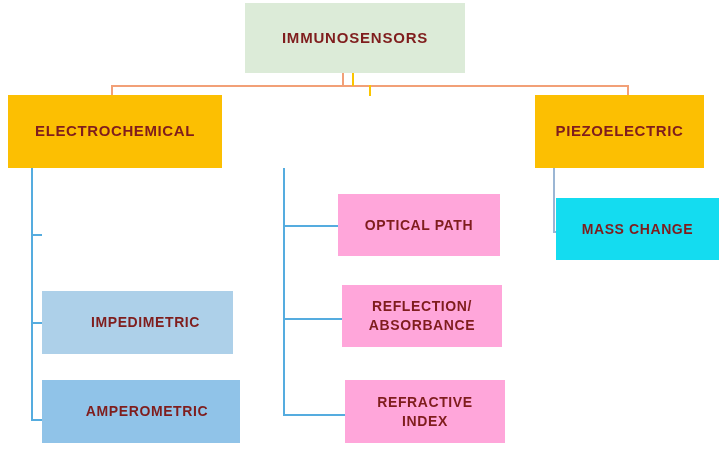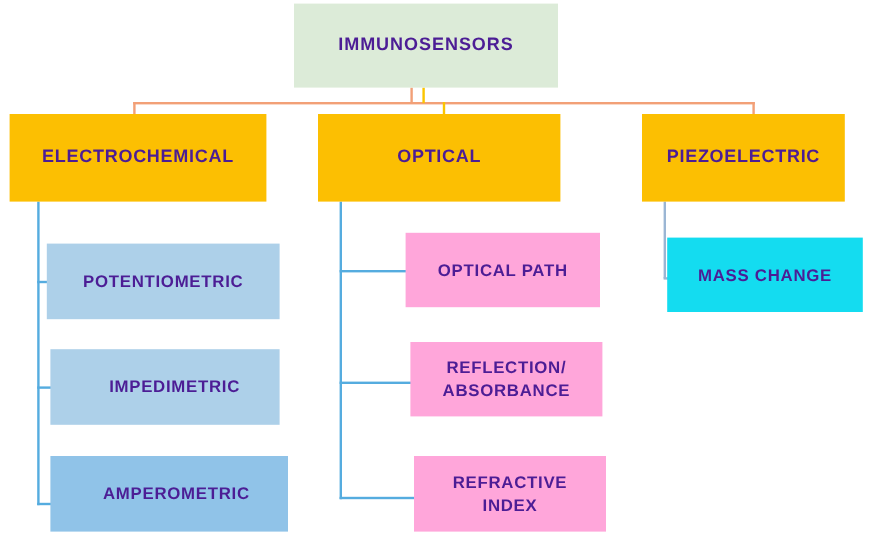--- a/index.html
+++ b/index.html
@@ -14,21 +14,21 @@
     background: #ffffff;
     font-family: "Liberation Sans", sans-serif;
     overflow: hidden;
   }
   .node {
     position: absolute;
     display: flex;
     align-items: center;
     justify-content: center;
     text-align: center;
-    color: #4c1d95;
+    color: #7f1d1d;
     font-weight: bold;
     letter-spacing: 0.6px;
     box-sizing: border-box;
     line-height: 1.35;
     z-index: 3;
   }
 
   
   .node.root {
     left: 245px;
@@ -115,30 +115,24 @@
   <div class="conn v steel" style="left:553px; top:168px; height:64px;"></div>
   <div class="conn h steel" style="left:553px; top:231px; width:8px;"></div>
 
   <div class="node root">
     <span>IMMUNOSENSORS</span>
   </div>
 
   <div class="node lvl1 n-electrochemical">
     <span>ELECTROCHEMICAL</span>
   </div>
-  <div class="node lvl1 n-optical">
-    <span>OPTICAL</span>
-  </div>
   <div class="node lvl1 n-piezoelectric">
     <span>PIEZOELECTRIC</span>
   </div>
 
-  <div class="node blue n-potentiometric">
-    <span>POTENTIOMETRIC</span>
-  </div>
   <div class="node blue n-impedimetric">
     <span>IMPEDIMETRIC</span>
   </div>
   <div class="node blue n-amperometric">
     <span>AMPEROMETRIC</span>
   </div>
 
   <div class="node pink n-optical-path">
     <span>OPTICAL PATH</span>
   </div>

